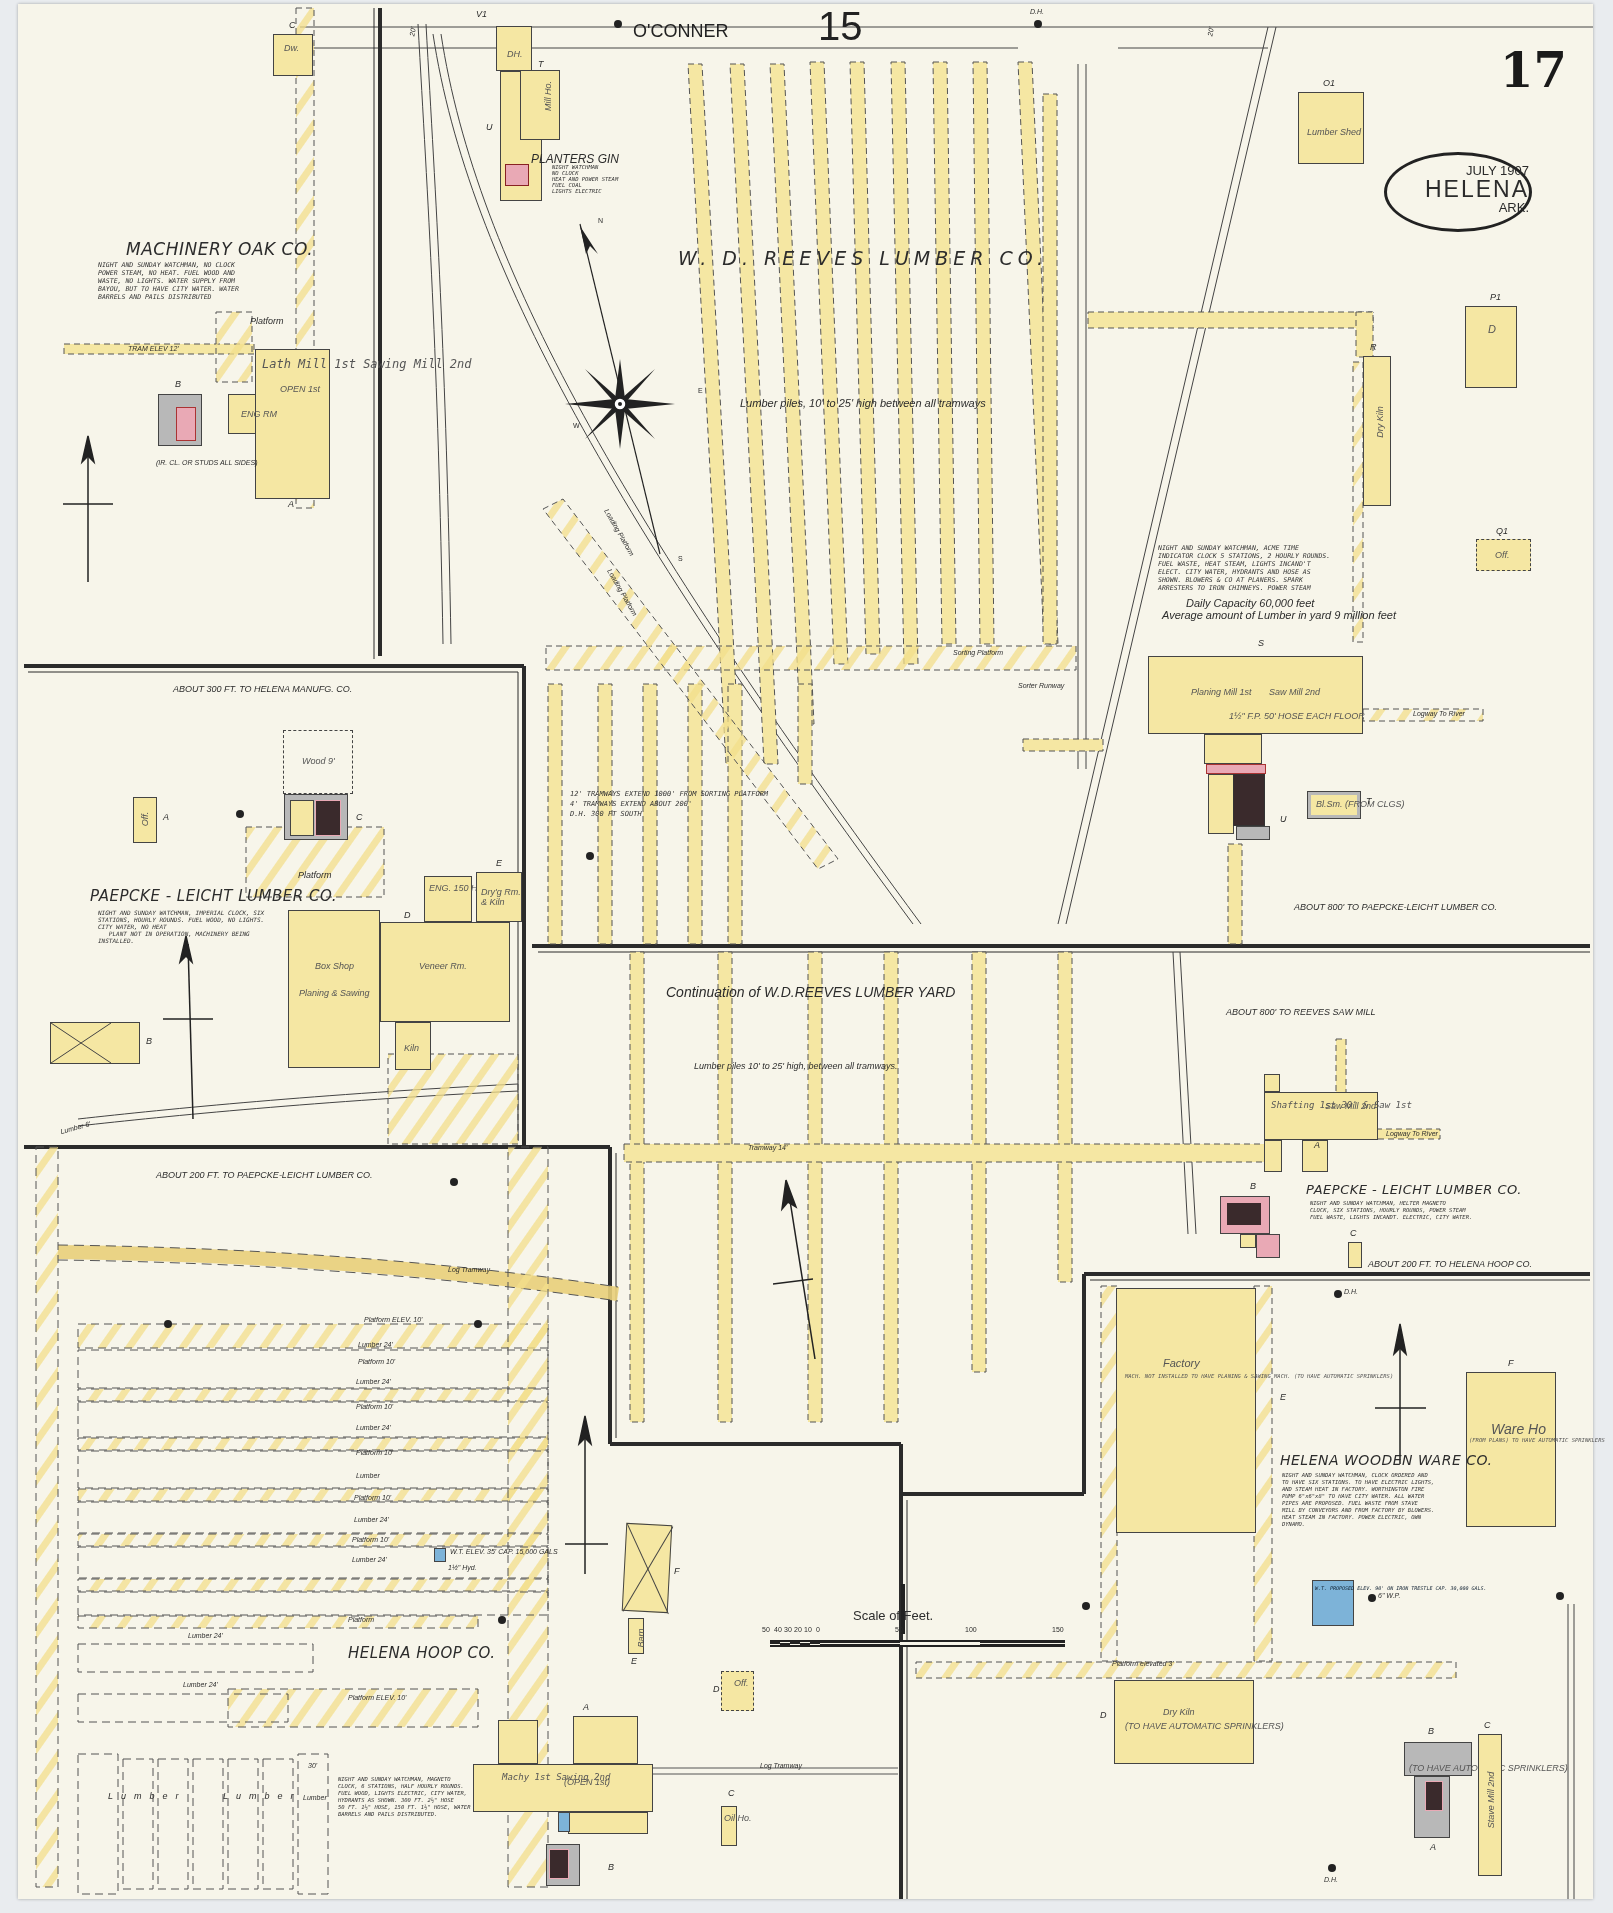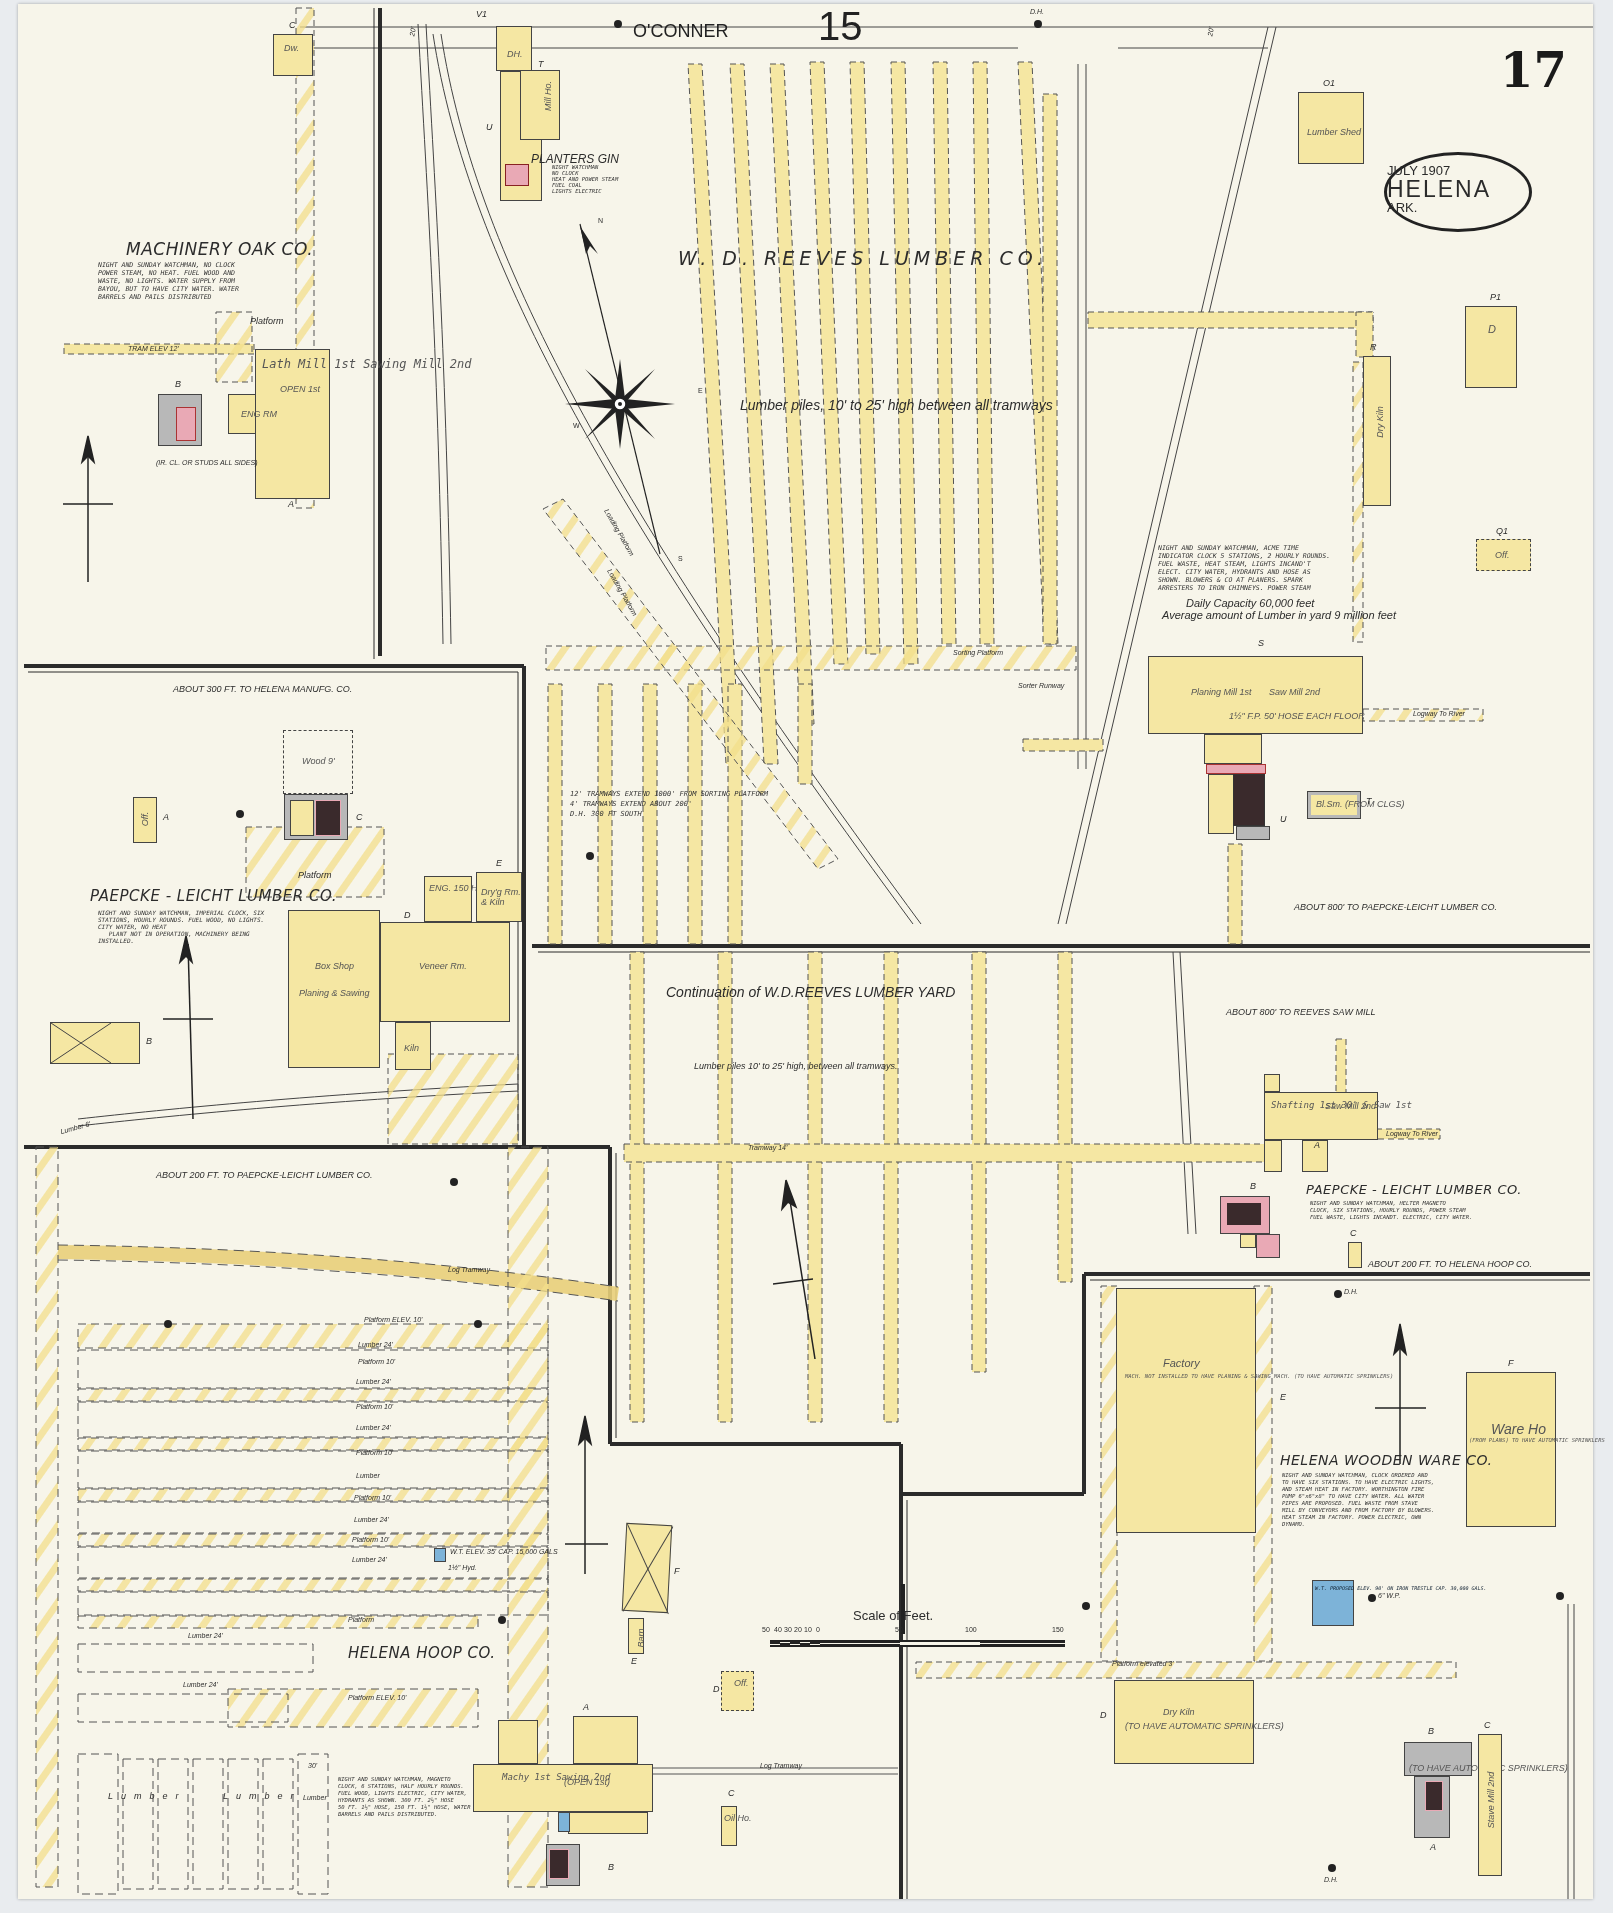--- a/index.html
+++ b/index.html
@@ -17,21 +17,21 @@
   .bld { background:#f5e7a3; border:1.2px solid #444; box-sizing:border-box; position:absolute; }
   .bld.dash { border-style:dashed; }
   .bld.white { background:transparent; }
   .bld.pink { background:#e9a9b5; }
   .bld.blue { background:#7db3d8; }
   .bld.gray { background:#b8b8b8; }
   .lbl { position:absolute; font-style:italic; font-size:9px; color:#555; white-space:nowrap; }
   .sheetnum { font-family:"DejaVu Serif", serif; font-weight:bold; font-size:48px; color:#1a1a1a; }
   .streetnum { font-family:"Liberation Sans", sans-serif; font-size:40px; color:#222; }
   .street { font-family:"Liberation Sans", sans-serif; font-size:18px; color:#222; }
-  .oval { position:absolute; border:3px solid #222; border-radius:50%; text-align:left; box-sizing:border-box; }
+  .oval { position:absolute; border:3px solid #222; border-radius:50%; text-align:right; box-sizing:border-box; }
 </style>
 </head>
 <body>
 
 <div id="sheet">
 
   <svg width="1575" height="1895" viewBox="0 0 1575 1895">
     <defs>
       <pattern id="hatch" width="22" height="22" patternUnits="userSpaceOnUse" patternTransform="rotate(35)">
         <rect width="22" height="22" fill="transparent"></rect>
@@ -291,21 +291,21 @@
   <div class="t note" style="left:534px;top:160px;font-size:5.5px;line-height:6px">NIGHT WATCHMAN
 NO CLOCK
 HEAT AND POWER STEAM
 FUEL COAL
 LIGHTS ELECTRIC</div>
   <div class="t small" style="left:458px;top:5px">V1</div>
   <div class="t small" style="left:520px;top:55px">T</div>
   <div class="t small" style="left:468px;top:118px">U</div>
 
   <div class="t co" style="left:660px;top:243px;font-size:19px;letter-spacing:5px">W. D. REEVES  LUMBER CO.</div>
-  <div class="t" style="left:722px;top:393px;font-size:14px">Lumber piles, 10' to 25' high between all tramways</div>
+  <div class="t" style="left:722px;top:393px;font-size:11px">Lumber piles, 10' to 25' high between all tramways</div>
   <div class="t note" style="left:1140px;top:540px">NIGHT AND SUNDAY WATCHMAN, ACME TIME
 INDICATOR CLOCK 5 STATIONS, 2 HOURLY ROUNDS.
 FUEL WASTE, HEAT STEAM, LIGHTS INCAND'T
 ELECT. CITY WATER, HYDRANTS AND HOSE AS
 SHOWN. BLOWERS &amp; CO AT PLANERS. SPARK
 ARRESTERS TO IRON CHIMNEYS. POWER STEAM</div>
   <div class="t" style="left:1168px;top:593px;font-size:11px">Daily Capacity 60,000 feet</div>
   <div class="t" style="left:1144px;top:605px;font-size:11px">Average amount of Lumber in yard 9 million feet</div>
   <div class="t note" style="left:552px;top:785px;font-size:7px;line-height:10px">12' TRAMWAYS EXTEND 1000' FROM SORTING PLATFORM
 4' TRAMWAYS EXTEND ABOUT 200'

